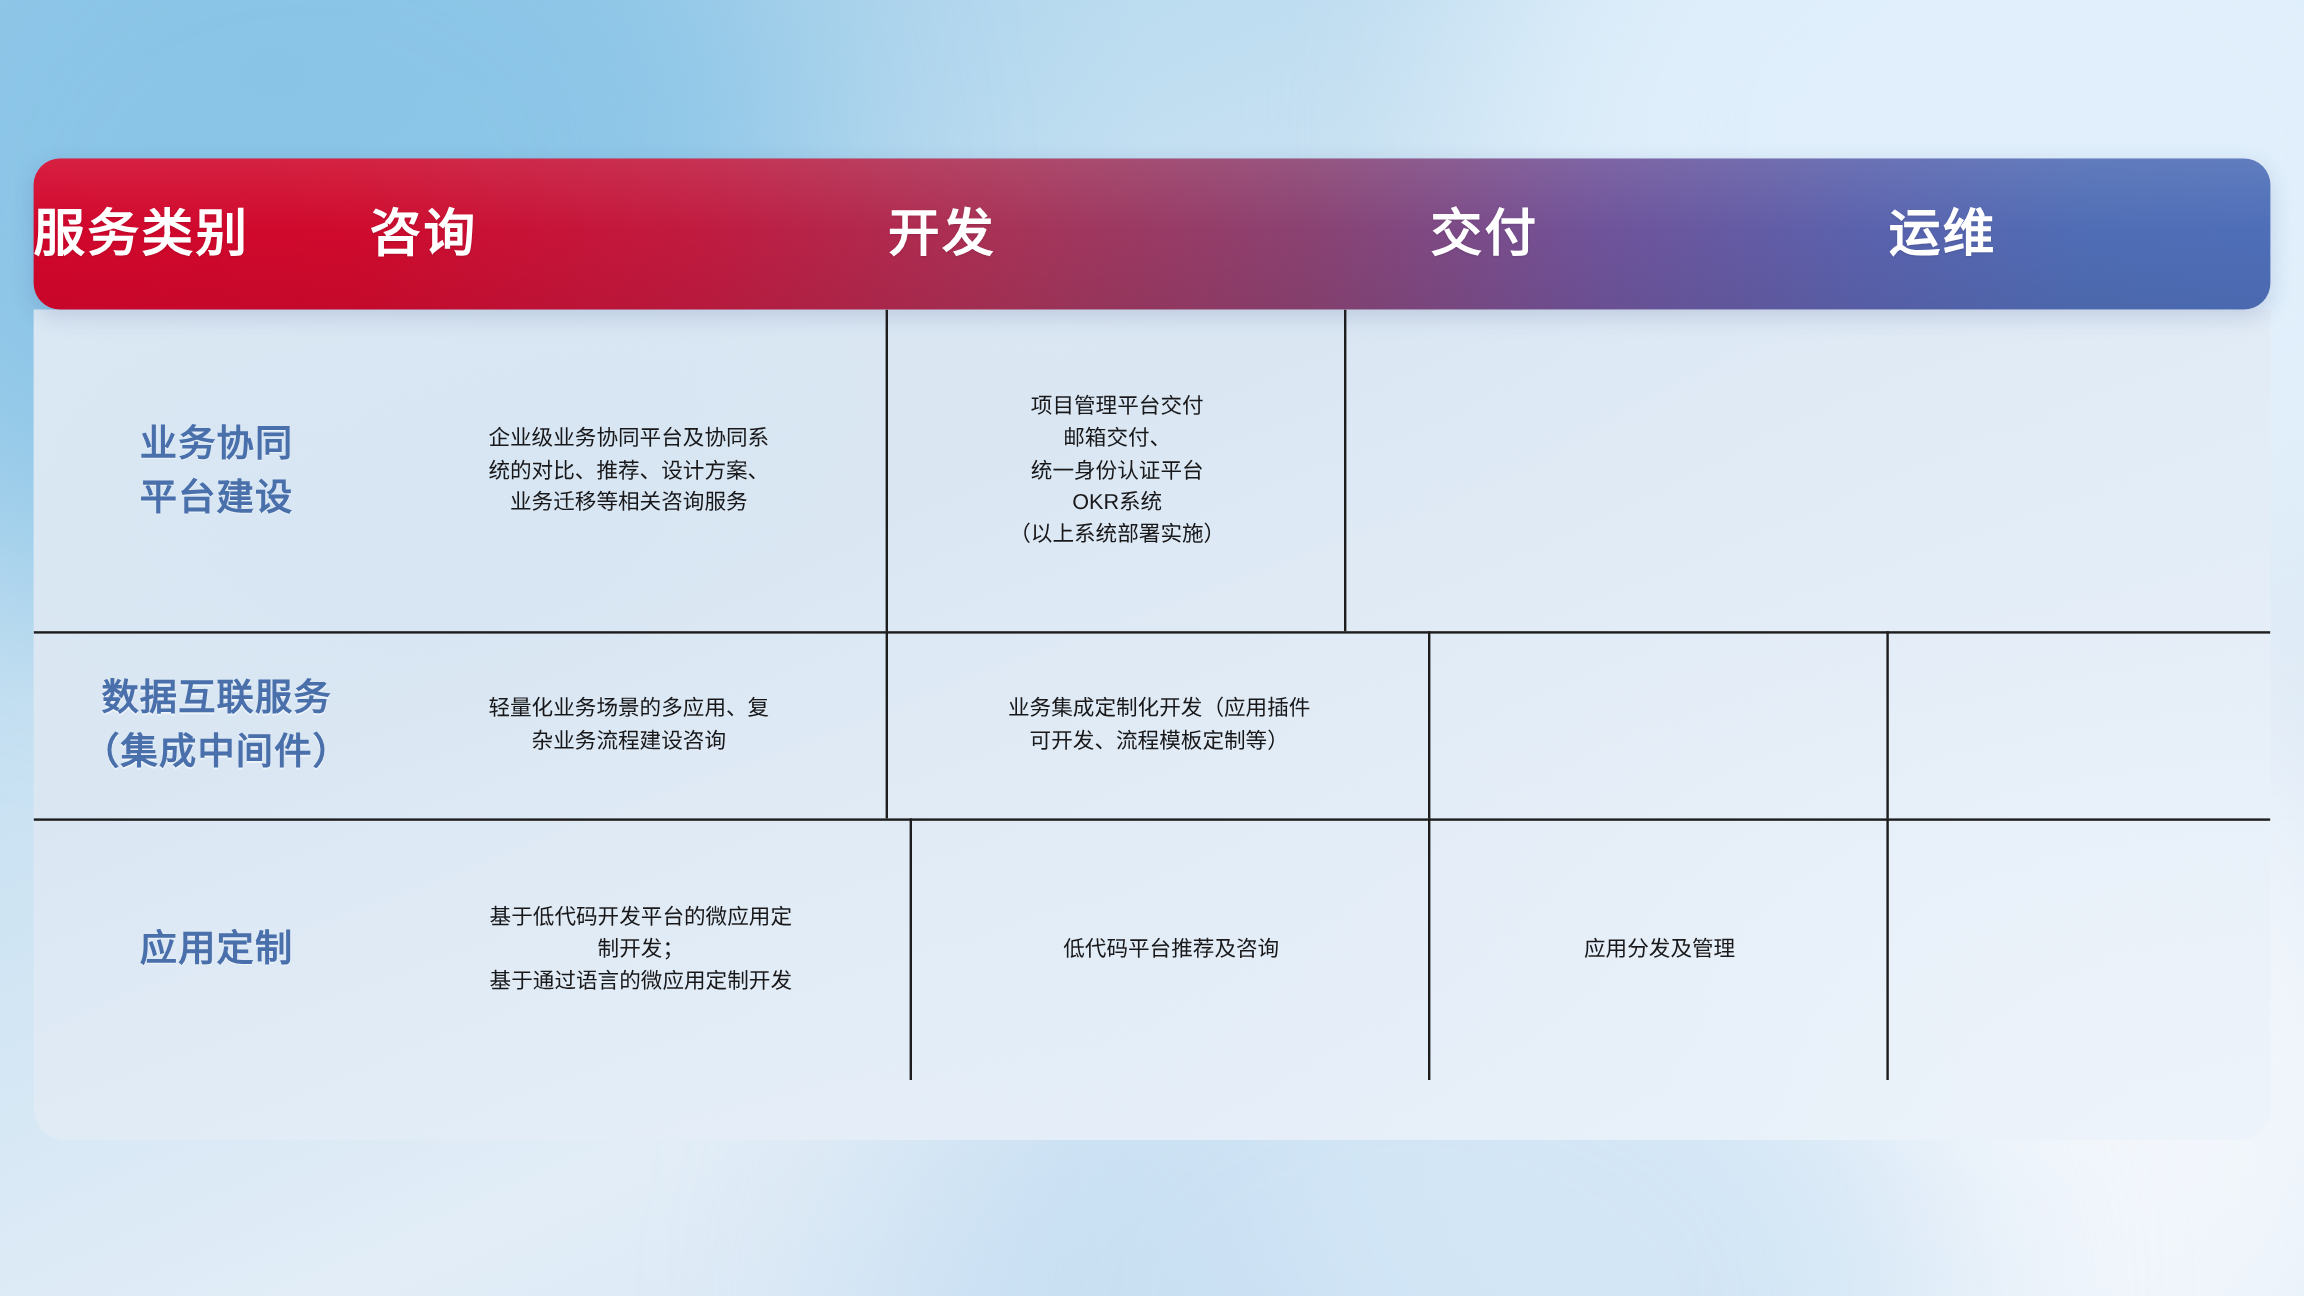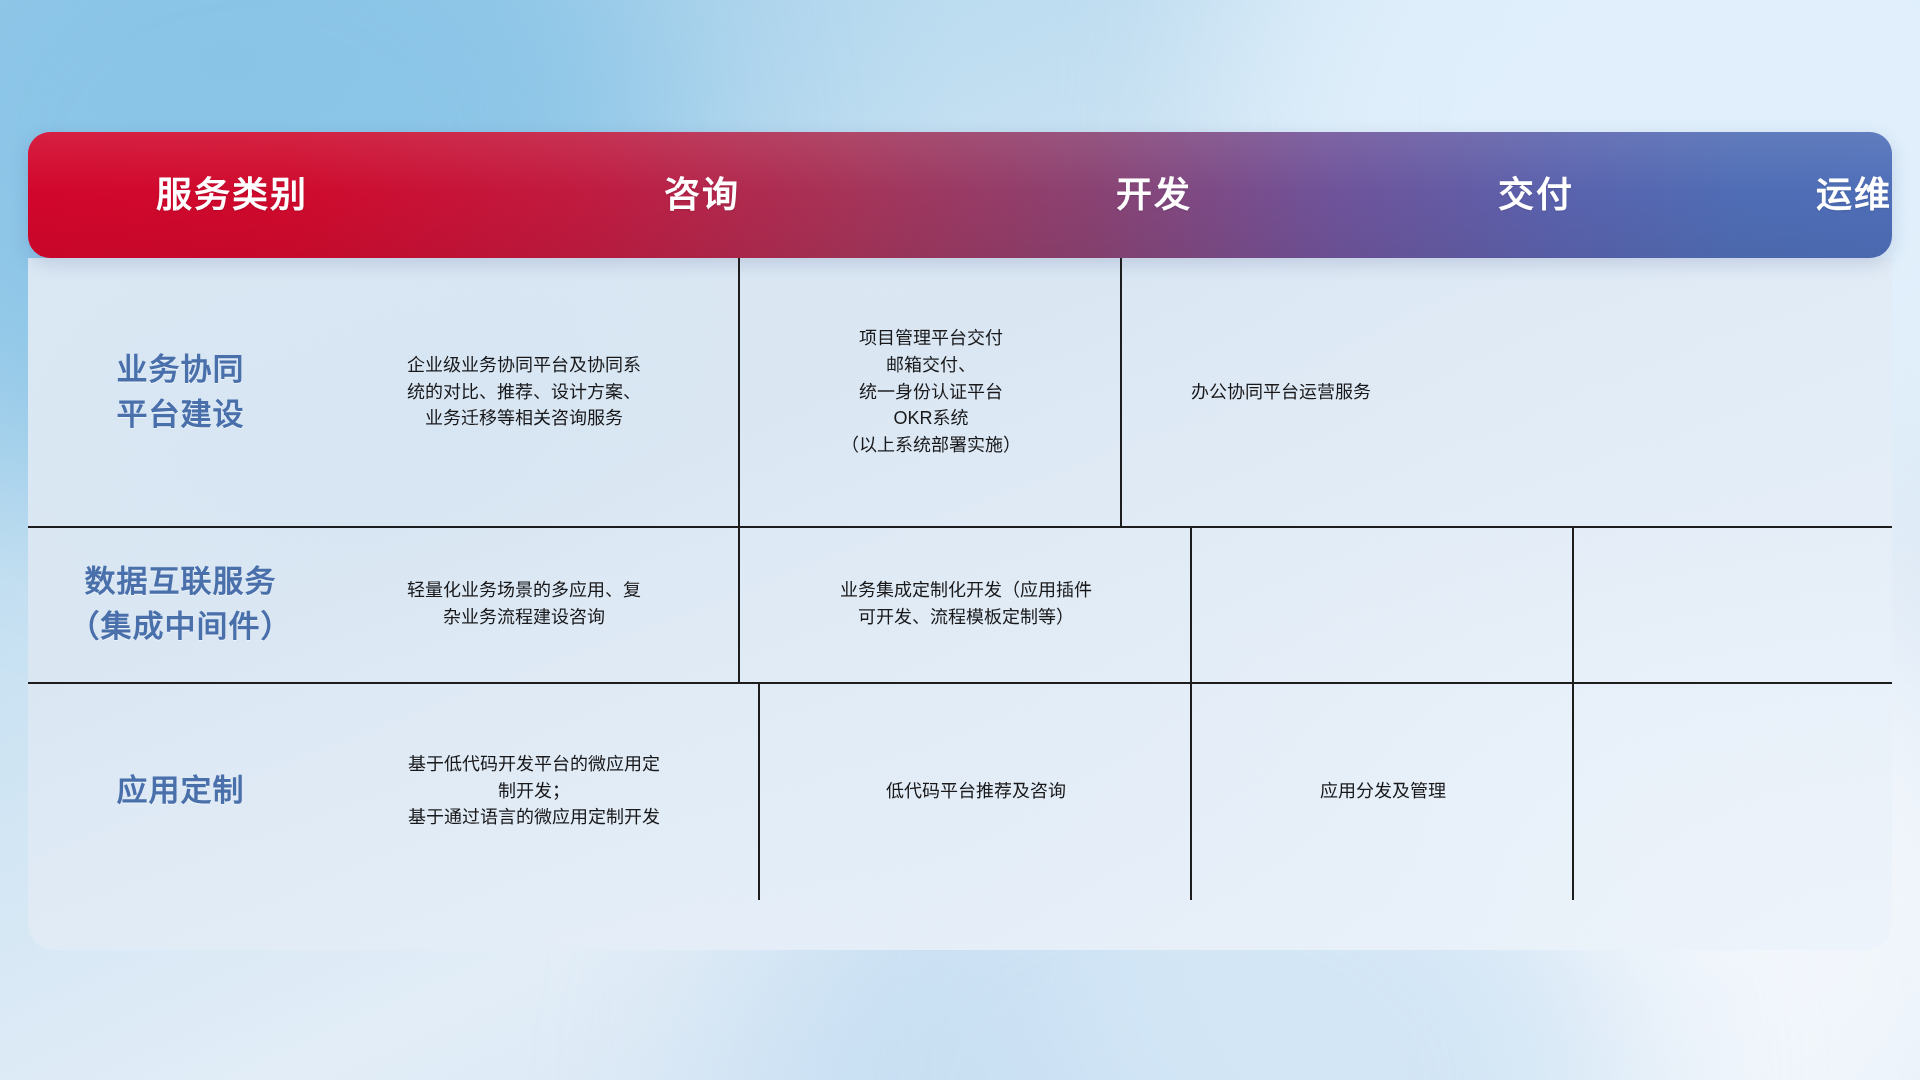--- a/index.html
+++ b/index.html
@@ -64,22 +64,22 @@
   }
   .thead::after {
     content: "";
     position: absolute;
     inset: 0;
     background: linear-gradient(180deg, rgba(255,255,255,0.10) 0%, rgba(255,255,255,0.0) 48%, rgba(0,0,0,0.05) 100%);
     pointer-events: none;
   }
 
   .th {
-    text-align: right;
-    font-size: 36px;
+    text-align: left;
+    font-size: 43px;
     font-weight: 700;
     letter-spacing: 2px;
     line-height: 1;
     position: relative;
     z-index: 2;
     text-shadow: 0 1px 2px rgba(0,0,0,0.12);
   }
 
   
   .tbody {
@@ -185,23 +185,20 @@
 统的对比、推荐、设计方案、
 业务迁移等相关咨询服务</span>
       </div>
       <div class="td c3 sep-right">
         <span class="cell-text">项目管理平台交付
 邮箱交付、
 统一身份认证平台
 OKR系统
 （以上系统部署实施）</span>
       </div>
-      <div class="td c4">
-        <span class="cell-text">办公协同平台运营服务</span>
-      </div>
     </div>
 
     <div class="trow r2">
       <div class="td rowlabel c0">
         <span class="cell-text">数据互联服务
 （集成中间件）</span>
       </div>
       <div class="td c1 sep-right">
         <span class="cell-text">轻量化业务场景的多应用、复
 杂业务流程建设咨询</span>

